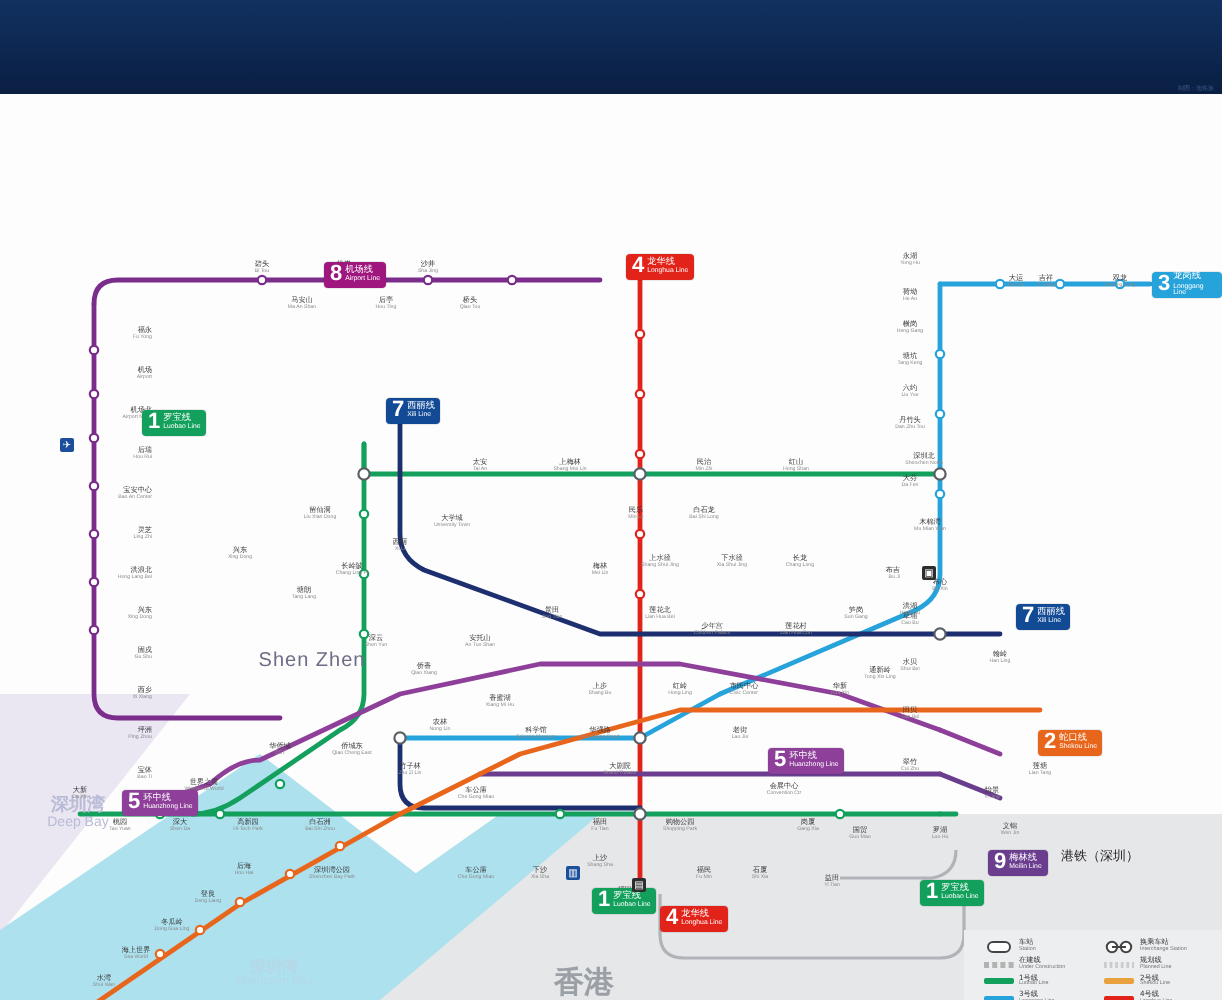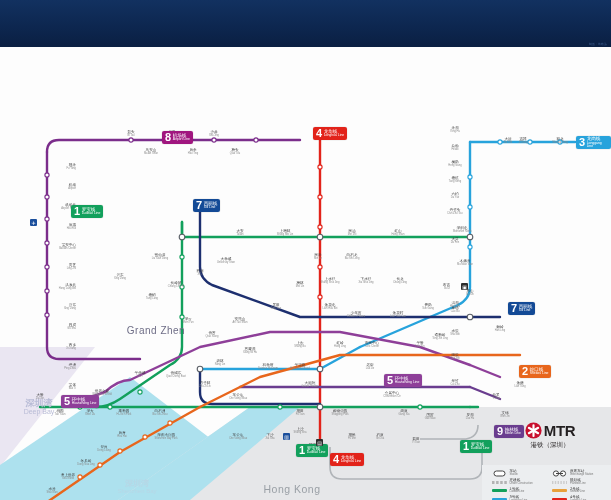--- a/index.html
+++ b/index.html
@@ -186,23 +186,24 @@
         <circle class="ix" cx="320" cy="322" r="2.8"></circle>
         <circle class="ix" cx="320" cy="360" r="2.8"></circle>
         <circle class="ix" cx="200" cy="322" r="2.8"></circle>
         <circle class="ix" cx="470" cy="270" r="2.8"></circle>
         <circle class="ix" cx="470" cy="190" r="2.8"></circle>
         <circle class="ix" cx="182" cy="190" r="2.8"></circle>
       </g>
     </svg>
 
     <div class="area" id="area-shenzhen">
-      <div class="en">Grand Zhen</div>
+      <div class="en">Shen Zhen</div>
     </div>
     <div class="area" id="area-hongkong">
+      <div class="cn">香港</div>
       <div class="en">Hong Kong</div>
     </div>
     <div class="area" id="area-deepbay">
       <div class="cn">深圳湾</div>
       <div class="en">Deep Bay</div>
     </div>
     <div class="area" id="area-shenzhenbay">
       <div class="cn">深圳湾</div>
       <div class="en">Shenzhen Bay</div>
     </div>
@@ -723,31 +724,20 @@
           </span>
         </div>
       </div>
 
     <div class="sqicon" style="left:30px;top:172px;">✈</div>
     <div class="sqicon dark" style="left:461px;top:236px;">▣</div>
     <div class="sqicon dark" style="left:316px;top:392px;">▤</div>
     <div class="sqicon" style="left:283px;top:386px;">▥</div>
 
     <div class="mtr">
-      <div class="mtr-row">
-        <svg width="17" height="17" viewBox="0 0 40 40">
-          <circle cx="20" cy="20" r="19" fill="#c8102e"></circle>
-          <g fill="#fff">
-            <rect x="17.5" y="5" width="5" height="30" rx="2.2"></rect>
-            <rect x="17.5" y="5" width="5" height="30" rx="2.2" transform="rotate(60 20 20)"></rect>
-            <rect x="17.5" y="5" width="5" height="30" rx="2.2" transform="rotate(120 20 20)"></rect>
-          </g>
-        </svg>
-        <span class="mtr-word">MTR</span>
-      </div>
       <div class="mtr-sub">港铁（深圳）</div>
     </div>
 
     <div class="legend">
       <div class="legend-grid" id="legend-grid">
           <div class="lg-item">
             <div class="lg-sym">
               <svg width="13" height="7">
                 <rect x="1" y="1" width="11" height="5" rx="2.5" fill="#fff" stroke="#444" stroke-width="1"></rect>
               </svg>

